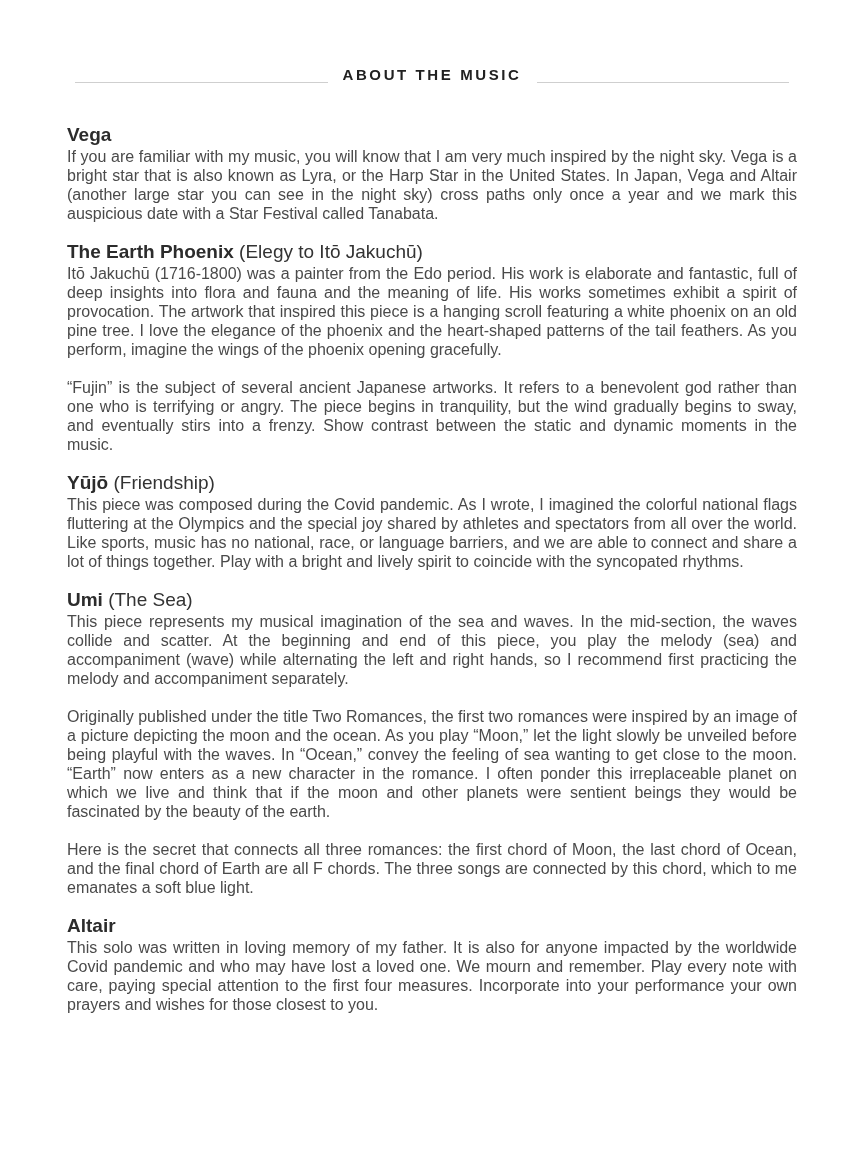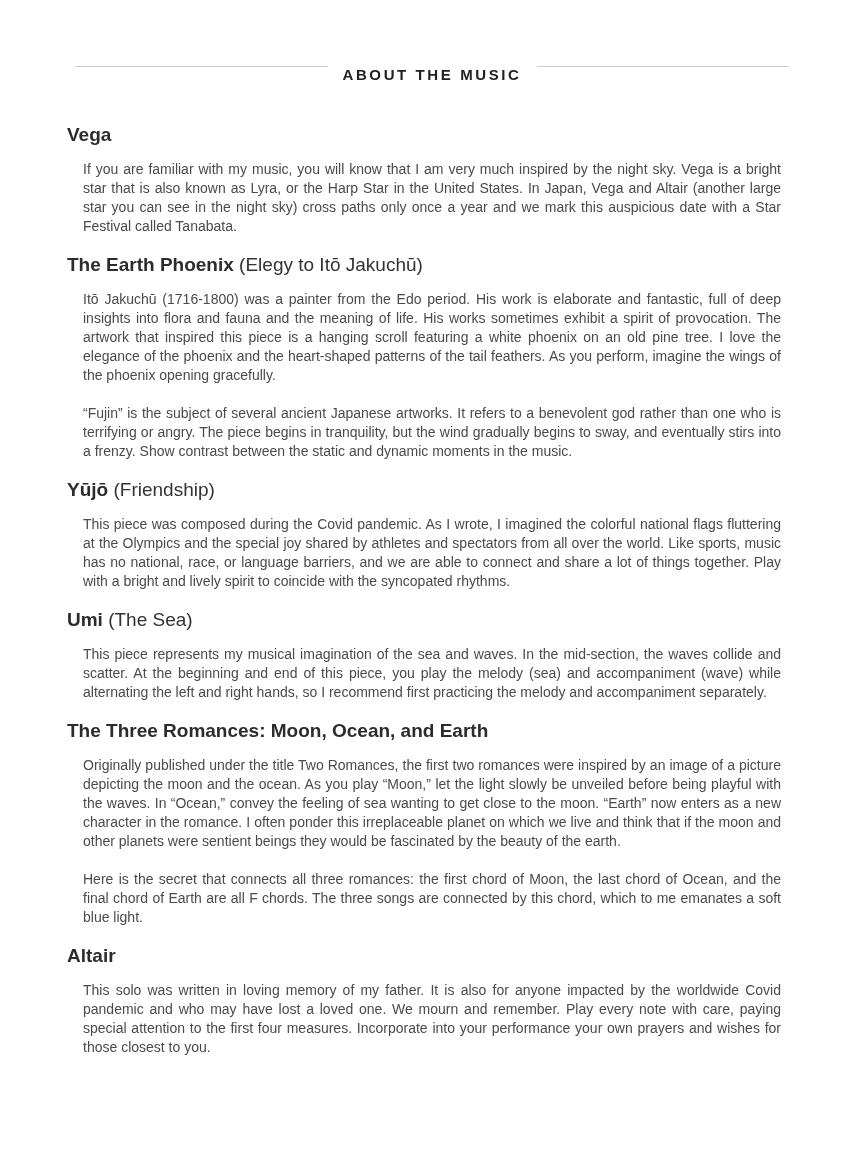--- a/index.html
+++ b/index.html
@@ -15,21 +15,21 @@
   }
   .page {
     box-sizing: border-box;
     width: 864px;
     height: 1152px;
     padding: 66px 67px 0 67px;
     background: #ffffff;
   }
   .header {
     display: flex;
-    align-items: flex-start;
+    align-items: flex-end;
     gap: 15px;
     margin: 0 8px 42px 8px;
   }
   .header .rule {
     flex: 1;
     height: 1px;
     background: #cfcfcf;
   }
   .page-title {
     font-size: 15px;
@@ -46,24 +46,24 @@
     font-weight: 700;
     color: #2c2c2c;
     margin: 0 0 3px 0;
     line-height: 19px;
   }
   .section-heading .title-rest {
     font-weight: 400;
     color: #333333;
   }
   .section p {
-    font-size: 14px;
+    font-size: 16px;
     line-height: 19px;
     color: #4a4a4a;
-    margin: 16px;
+    margin: 0;
     text-align: justify;
   }
   .section p + p {
     margin-top: 19px;
   }
 </style>
 </head>
 <body>
 
 <div class="page">
@@ -95,21 +95,20 @@
     <h3 class="section-heading"><span class="title-bold">Yūjō</span><span class="title-rest"> (Friendship)</span></h3>
     <p>This piece was composed during the Covid pandemic. As I wrote, I imagined the colorful national flags fluttering at the Olympics and the special joy shared by athletes and spectators from all over the world. Like sports, music has no national, race, or language barriers, and we are able to connect and share a lot of things together. Play with a bright and lively spirit to coincide with the syncopated rhythms.</p>
   </div>
 
   <div class="section">
     <h3 class="section-heading"><span class="title-bold">Umi</span><span class="title-rest"> (The Sea)</span></h3>
     <p>This piece represents my musical imagination of the sea and waves. In the mid-section, the waves collide and scatter. At the beginning and end of this piece, you play the melody (sea) and accompaniment (wave) while alternating the left and right hands, so I recommend first practicing the melody and accompaniment separately.</p>
   </div>
 
   <div class="section">
-    <h3 class="section-heading"><span class="title-bold">The Three Romances: Moon, Ocean, and Earth</span><span class="title-rest"></span></h3>
     <p>Originally published under the title Two Romances, the first two romances were inspired by an image of a picture depicting the moon and the ocean. As you play “Moon,” let the light slowly be unveiled before being playful with the waves. In “Ocean,” convey the feeling of sea wanting to get close to the moon. “Earth” now enters as a new character in the romance. I often ponder this irreplaceable planet on which we live and think that if the moon and other planets were sentient beings they would be fascinated by the beauty of the earth.</p>
     <p>Here is the secret that connects all three romances: the first chord of Moon, the last chord of Ocean, and the final chord of Earth are all F chords. The three songs are connected by this chord, which to me emanates a soft blue light.</p>
   </div>
 
   <div class="section">
     <h3 class="section-heading"><span class="title-bold">Altair</span><span class="title-rest"></span></h3>
     <p>This solo was written in loving memory of my father. It is also for anyone impacted by the worldwide Covid pandemic and who may have lost a loved one. We mourn and remember. Play every note with care, paying special attention to the first four measures. Incorporate into your performance your own prayers and wishes for those closest to you.</p>
   </div>
 
 </div>

